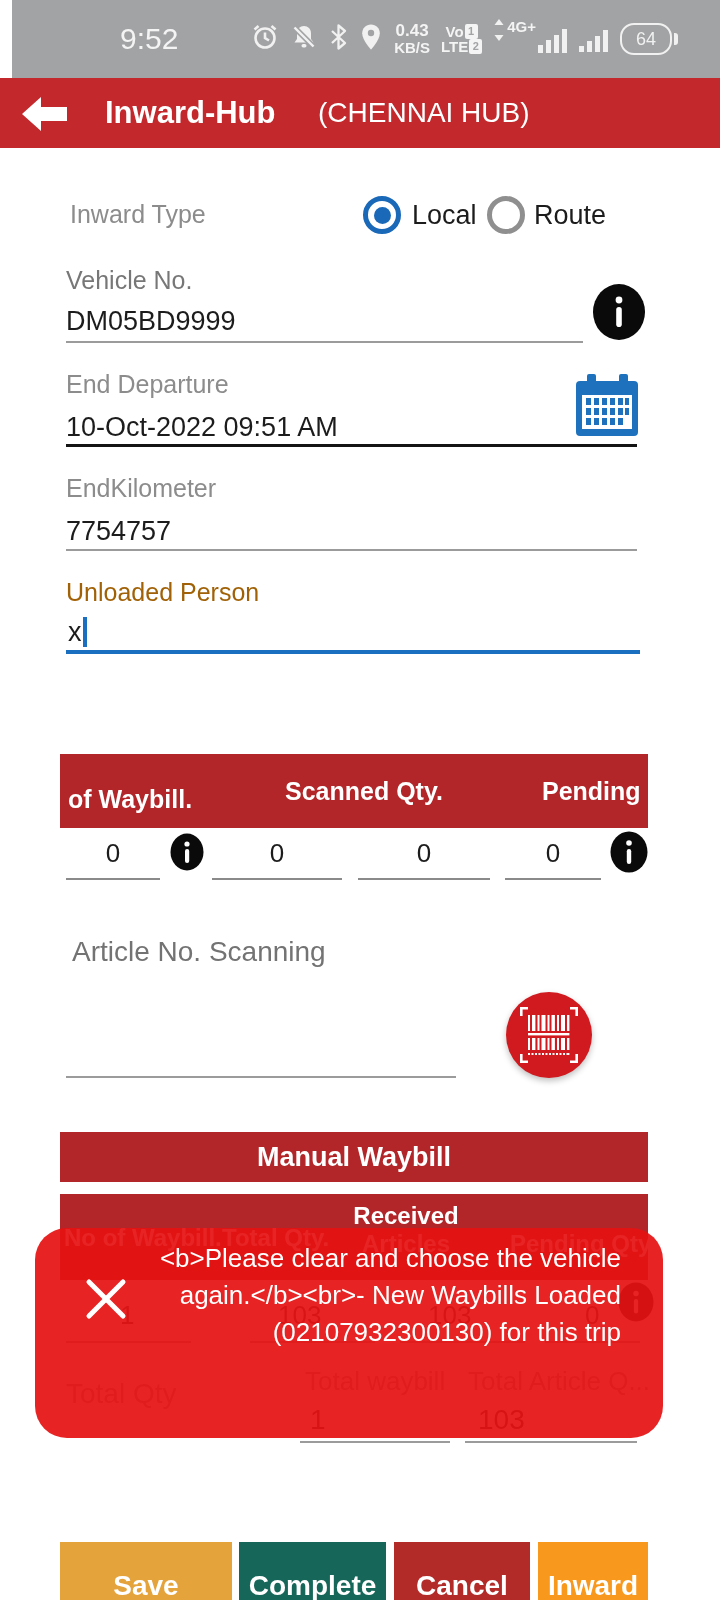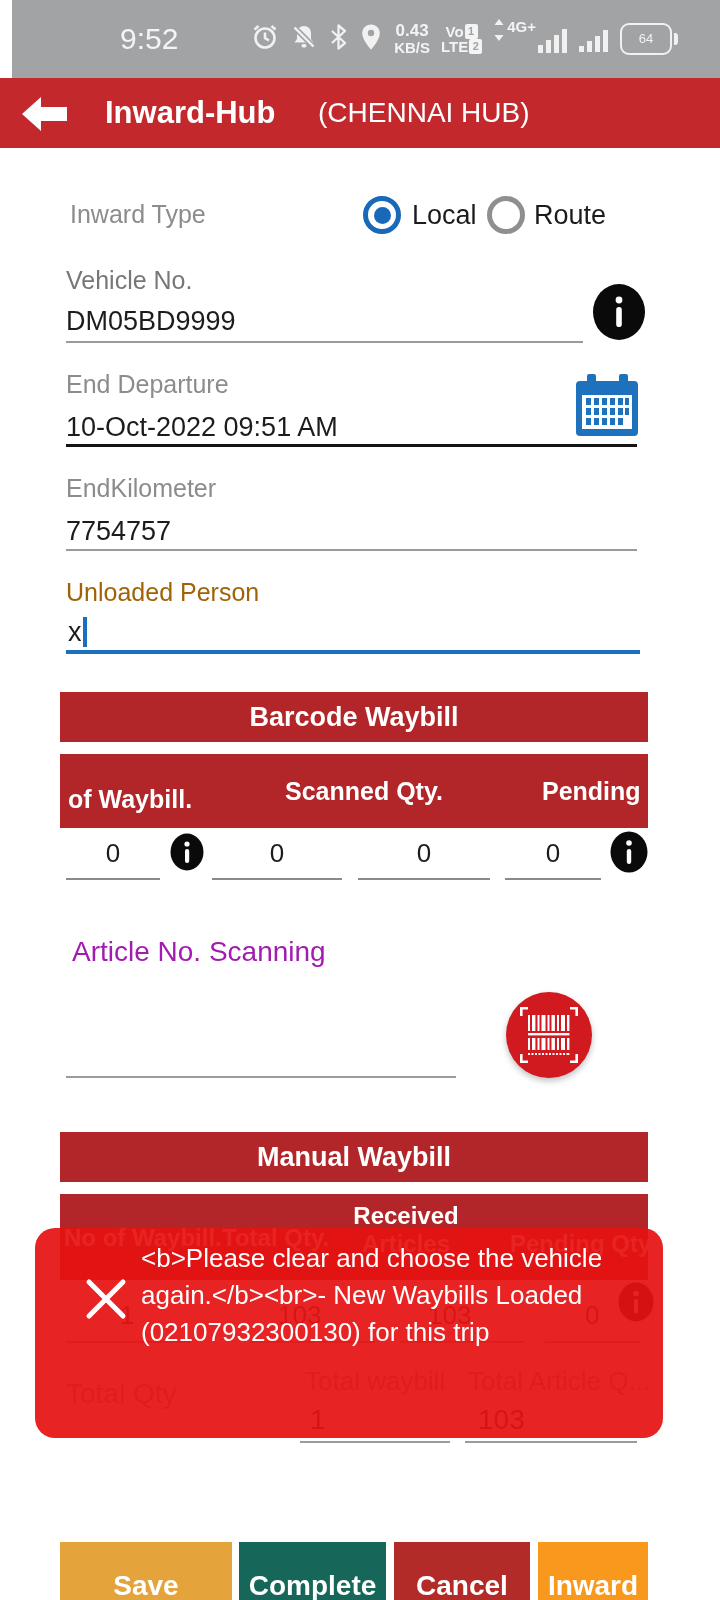--- a/index.html
+++ b/index.html
@@ -11,36 +11,36 @@
   }
   .abs{position:absolute;}
   
   #statusbar{left:12px;top:0;width:720px;height:78px;background:#A2A3A5;}
   .sb-time{left:108px;top:0;height:78px;line-height:78px;font-size:30px;color:#F4F4F4;}
   .sb-icons{right:54px;top:0;height:78px;display:flex;align-items:center;gap:11px;}
   .sb-txt{color:#F4F4F4;font-weight:bold;line-height:1.02;text-align:center;}
   .simbox{display:inline-block;width:13px;height:15px;background:#F4F4F4;color:#A2A3A5;
           font-size:11px;line-height:15px;border-radius:2px;font-weight:bold;vertical-align:top;margin-left:1px;text-align:center;}
   .battery{display:flex;align-items:center;}
-  .batt-body{width:48px;height:28px;border:2.5px solid #F1F1F1;border-radius:9px;
-             color:#F1F1F1;font-size:13px;line-height:28px;text-align:center;}
+  .batt-body{width:48px;height:28px;border:2.5px solid #F1F1F1;border-radius:14px;
+             color:#F1F1F1;font-size:18px;line-height:28px;text-align:center;}
   .batt-nub{width:4px;height:12px;background:#F1F1F1;border-radius:0 3px 3px 0;margin-left:2px;}
   
   #appbar{left:0;top:78px;width:720px;height:70px;background:#C2282C;}
   .ab-title{left:105px;top:0;height:70px;line-height:70px;font-size:31px;font-weight:bold;color:#fff;}
   .ab-sub{left:318px;top:0;height:70px;line-height:70px;font-size:28px;color:#fff;}
   
   .lbl{font-size:25px;color:#8C8C8C;}
   .val{font-size:27px;color:#1C1C1C;}
   .uline{height:2px;background:#9B9B9B;}
   .radio-ring{width:30px;height:30px;border-radius:50%;box-sizing:border-box;}
   .band{background:#B22528;color:#fff;}
   .cell0{font-size:26px;color:#1C1C1C;text-align:center;border-bottom:2px solid #8A8A8A;height:40px;}
   .btn{height:90px;color:#fff;font-size:28px;font-weight:bold;text-align:center;line-height:88px;}
-  .toast{background:rgba(229,18,18,0.93);border-radius:20px;z-index:30;}
+  .toast{background:rgba(229,18,18,0.93);border-radius:32px;z-index:30;text-align:right;}
   .dimrow{font-size:26px;color:#333;}
   .sumlbl{font-size:26px;color:#9A9A9A;}
   .sumval{font-size:28px;color:#1C1C1C;}
 </style>
 </head>
 <body>
 
 <div id="screen">
 
   <div class="abs" id="statusbar">
@@ -178,21 +178,20 @@
   <div class="abs lbl" style="left:66px;top:474px;">EndKilometer</div>
   <div class="abs val" style="left:66px;top:516px;">7754757</div>
   <div class="abs uline" style="left:66px;top:549px;width:571px;"></div>
 
   <div class="abs" style="left:66px;top:578px;font-size:25px;color:#a16207;">Unloaded Person</div>
   <div class="abs val" style="left:68px;top:617px;">
     <span>x</span><span style="display:inline-block;width:4px;height:30px;background:#1A6FC0;vertical-align:-6px;margin-left:1px;"></span>
   </div>
   <div class="abs" style="left:66px;top:650px;width:574px;height:4px;background:#1A6FC0;"></div>
 
-  <div class="abs band" style="left:60px;top:692px;width:588px;height:50px;line-height:50px;text-align:center;font-size:27px;font-weight:bold;">Barcode Waybill</div>
 
   <div class="abs band" style="left:60px;top:754px;width:588px;height:74px;overflow:hidden;font-size:25px;font-weight:bold;">
     <span class="abs" style="left:8px;top:23px;margin-top:8px;">of Waybill.</span>
     <span class="abs" style="left:225px;top:23px;">Scanned Qty.</span>
     <span class="abs" style="left:482px;top:23px;white-space:nowrap;">Pending Q</span>
   </div>
 
   <div class="abs cell0" style="left:66px;top:838px;width:94px;">0</div>
   <span class="abs" style="left:170px;top:833px;">
     <svg width="34" height="38" viewBox="0 0 34 38">
@@ -205,21 +204,21 @@
   <div class="abs cell0" style="left:358px;top:838px;width:132px;">0</div>
   <div class="abs cell0" style="left:505px;top:838px;width:96px;">0</div>
   <span class="abs" style="left:610px;top:831px;">
     <svg width="38" height="42" viewBox="0 0 38 42">
         <ellipse cx="19" cy="21" rx="18.5" ry="20.5" fill="#0A0A0A"></ellipse>
         <circle cx="19" cy="12" r="2.8" fill="#fff"></circle>
         <rect x="16.8" y="18" width="4.4" height="15" rx="2.2" fill="#fff"></rect>
       </svg>
   </span>
 
-  <div class="abs" style="left:72px;top:936px;font-size:28px;color:#a21caf;">Article No. Scanning</div>
+  <div class="abs" style="left:72px;top:936px;font-size:28px;color:#737373;">Article No. Scanning</div>
   <div class="abs" style="left:66px;top:1040px;width:390px;height:36px;"></div>
   <div class="abs uline" style="left:66px;top:1076px;width:390px;"></div>
   <span class="abs" style="left:506px;top:992px;width:86px;height:86px;border-radius:50%;background:#D11A1F;box-shadow:0 3px 6px rgba(0,0,0,0.25);">
     <svg width="58" height="56" viewBox="0 0 58 56" style="position:absolute;left:14px;top:15px;">
       <g stroke="#fff" stroke-width="2.6" fill="none">
         <path d="M1.3 9 V1.3 H8"></path>
           <path d="M50 1.3 H56.7 V9"></path>
           <path d="M1.3 47 V54.7 H8"></path>
           <path d="M50 54.7 H56.7 V47"></path>
       </g>

